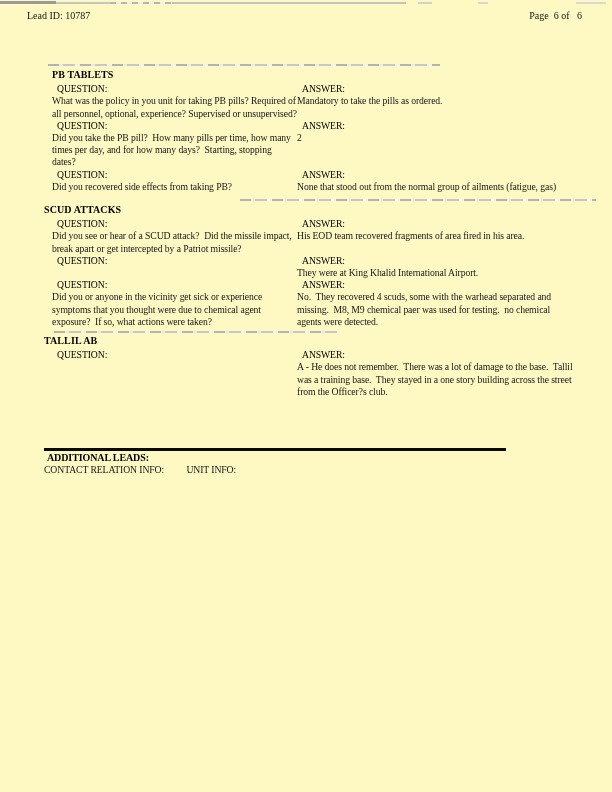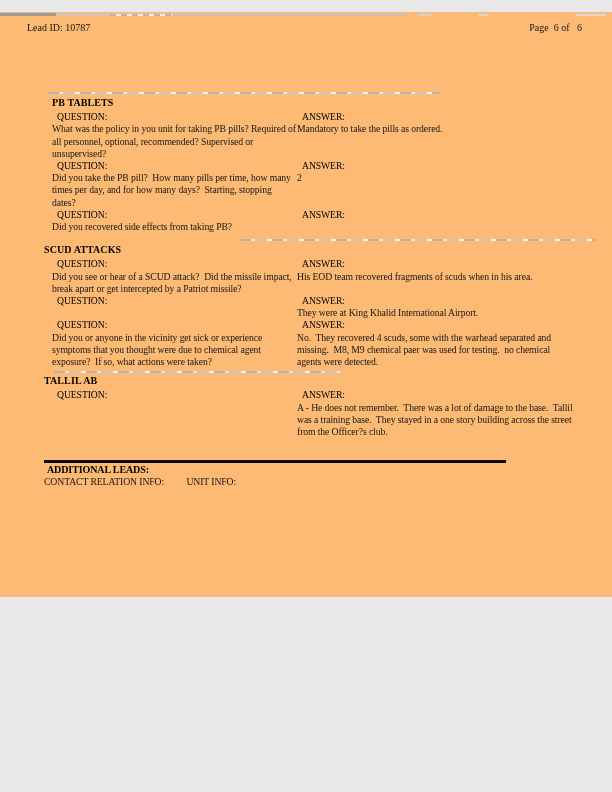--- a/index.html
+++ b/index.html
@@ -1,21 +1,21 @@
 <!DOCTYPE html>
 <html><head>
 <meta charset="utf-8">
 <style>
   html, body { margin: 0; padding: 0; background: #e8e8e8; }
   .page {
     position: relative;
     width: 612px;
-    height: 585px;
-    margin: 12px auto;
-    background: #fdba74;
+    height: 792px;
+    margin: 0 auto;
+    background: #fef9c3;
     font-family: "Liberation Serif", "DejaVu Serif", serif;
     color: #161616;
     overflow: hidden;
   }
   
   .artifact { position: absolute; background: #b9b9b9; }
   .art-1 { left: 0;   top: 1px; width: 56px;  height: 3px; background: #9a9a9a; }
   .art-2 { left: 56px; top: 2px; width: 104px; height: 2px; background: #c6c6c6; }
   .art-3 { left: 110px; top: 2px; width: 64px; height: 2px;
            background: repeating-linear-gradient(90deg,#b5b5b5 0 6px,#efefef 6px 11px); }
@@ -27,21 +27,21 @@
   .hdr {
     position: absolute;
     left: 27px; right: 30px; top: 10px;
     display: flex; justify-content: space-between;
     font-size: 10px; line-height: 12px;
   }
   .pre { white-space: pre; }
 
   .content {
     position: absolute;
-    left: 44px; top: 80px; width: 530px;
+    left: 44px; top: 64px; width: 530px;
     font-size: 9.7px;
     line-height: 12.2px;
     letter-spacing: -0.1px;
   }
   .rule-faint {
     height: 2px;
     background: repeating-linear-gradient(90deg,#b3b3b3 0 11px,#e9e9e9 11px 15px,#c7c7c7 15px 27px,#f3f3f3 27px 32px);
   }
   .rule-1 { margin: 0 0 3px 4px;   width: 392px; }
   .rule-2 { margin: 6px 0 3px 196px; width: 356px; }
@@ -89,21 +89,21 @@
   </div>
 
   <div class="content">
 
     <div class="rule-faint rule-1"></div>
     <div class="sec-title indent">PB TABLETS</div>
 
     <div class="qa-row">
       <div>
         <div class="lbl q-lbl">QUESTION:</div>
-        <div class="q-text">What was the policy in you unit for taking PB pills? Required of all personnel, optional, recommended? Supervised or unsupervised?</div>
+        <div class="q-text">What was the policy in you unit for taking PB pills? Required of all personnel, optional, experience? Supervised or unsupervised?</div>
       </div>
       <div>
         <div class="lbl a-lbl">ANSWER:</div>
         <div class="a-text">Mandatory to take the pills as ordered.</div>
       </div>
     </div>
 
     <div class="qa-row">
       <div>
         <div class="lbl q-lbl">QUESTION:</div>
@@ -115,34 +115,35 @@
       </div>
     </div>
 
     <div class="qa-row">
       <div>
         <div class="lbl q-lbl">QUESTION:</div>
         <div class="q-text">Did you recovered side effects from taking PB?</div>
       </div>
       <div>
         <div class="lbl a-lbl">ANSWER:</div>
+        <div class="a-text">None that stood out from the normal group of ailments (fatigue, gas)</div>
       </div>
     </div>
 
     <div class="rule-faint rule-2"></div>
     <div class="sec-title">SCUD ATTACKS</div>
 
     <div class="qa-row">
       <div>
         <div class="lbl q-lbl">QUESTION:</div>
         <div class="q-text">Did you see or hear of a SCUD attack?  Did the missile impact, break apart or get intercepted by a Patriot missile?</div>
       </div>
       <div>
         <div class="lbl a-lbl">ANSWER:</div>
-        <div class="a-text">His EOD team recovered fragments of scuds when in his area.</div>
+        <div class="a-text">His EOD team recovered fragments of area fired in his area.</div>
       </div>
     </div>
 
     <div class="qa-row">
       <div>
         <div class="lbl q-lbl">QUESTION:</div>
       </div>
       <div>
         <div class="lbl a-lbl">ANSWER:</div>
         <div class="a-text">They were at King Khalid International Airport.</div>

